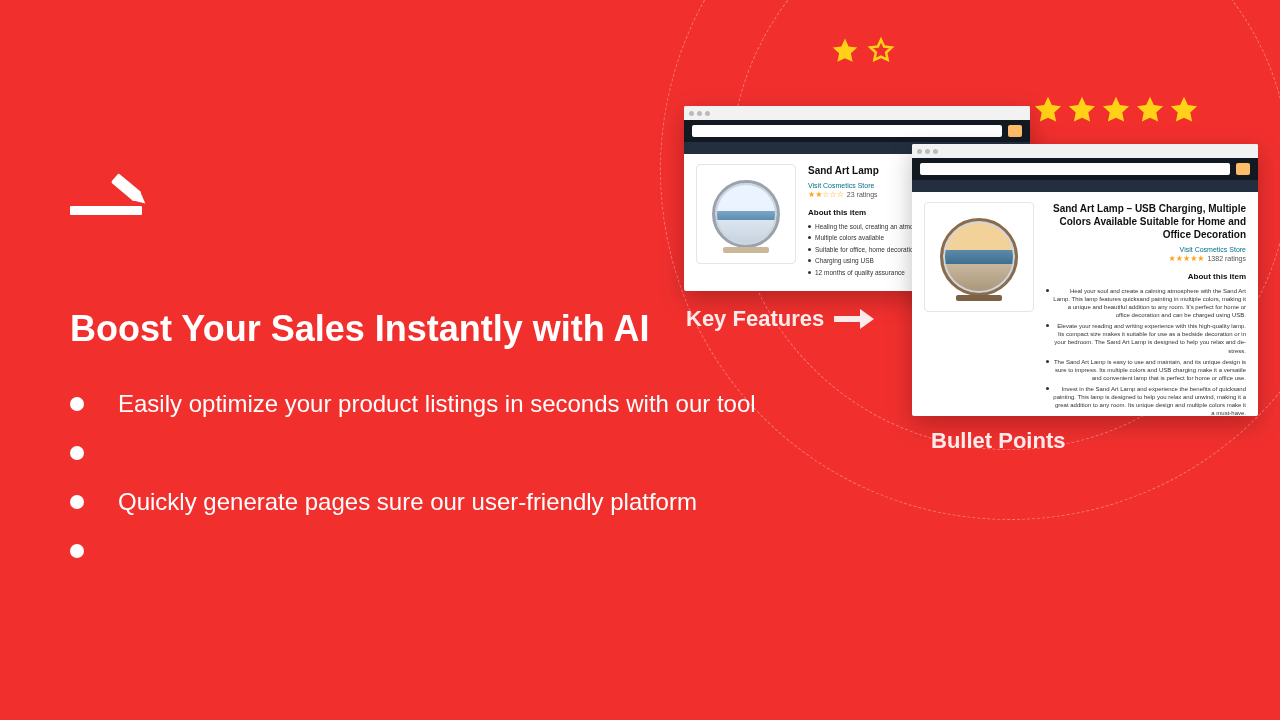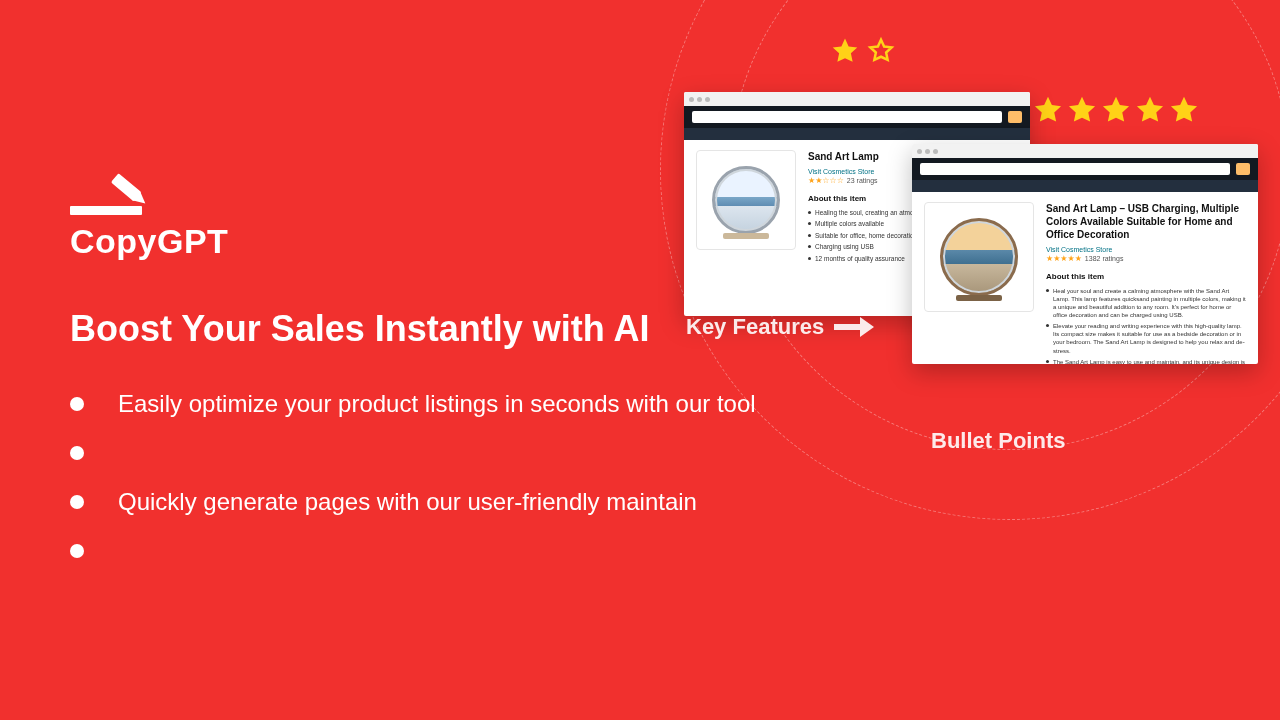--- a/index.html
+++ b/index.html
@@ -65,22 +65,22 @@
 
   
   .card {
     position: absolute;
     background: #fff;
     box-shadow: 0 8px 24px rgba(0,0,0,0.25);
     border-radius: 2px;
     color: #222;
     overflow: hidden;
   }
-  .card-a { left: 684px; top: 92px; width: 346px; height: 224px; }
-  .card-b { left: 912px; top: 144px; width: 346px; height: 220px; }
+  .card-a { left: 684px; top: 106px; width: 346px; height: 185px; }
+  .card-b { left: 912px; top: 144px; width: 346px; height: 272px; text-align: right; }
 
   .browser-bar {
     height: 14px;
     background: #f2f2f2;
     display:flex;
     align-items:center;
     padding:0 5px;
     gap:3px;
   }
   .browser-bar span{
@@ -153,54 +153,53 @@
   .star{width:30px;height:30px;}
   .stars-right .star{width:32px;height:32px;}
 
   .label{
     position:absolute;
     font-size:22px;
     font-weight:800;
     color:#fff;
     opacity:0.9;
   }
-  .label-key{left:686px;top:306px;display:flex;align-items:center;gap:10px;margin-top:8px;}
+  .label-key{left:686px;top:306px;display:flex;align-items:center;gap:10px;}
   .label-bullet{left:922px;top:428px;margin-left:9px;}
   .arrow{width:40px;height:20px;}
 </style>
 </head>
 <body>
 
 <div class="orbit orbit1"></div>
 <div class="orbit orbit2"></div>
 
 <div class="logo">
   <svg width="88" height="44" viewBox="0 0 88 44">
     <rect x="0" y="34" width="72" height="9" fill="#fff" rx="1"></rect>
     <g transform="translate(30 -2) rotate(40 20 20)">
       <rect x="8" y="8" width="30" height="12" fill="#fff" rx="2"></rect>
       <polygon points="36,8 48,14 36,20" fill="#fff"></polygon>
     </g>
   </svg>
-  <div class="logo-text">CopyGPT</div>
 </div>
 
 <div class="headline">Boost Your Sales Instantly with AI</div>
 
 <ul class="bullets">
   <li>
       <span class="dot"></span>
       <span>Easily optimize your product listings in seconds with our tool</span>
     </li>
   <li>
       <span class="dot"></span>
     </li>
   <li>
       <span class="dot"></span>
-      <span>Quickly generate pages with our user-friendly maintain</span>
+      <span>Quickly generate pages sure our user-friendly platform</span>
     </li>
   <li>
       <span class="dot"></span>
     </li>
 </ul>
 
 <div class="stars-top">
   <svg class="star" viewBox="0 0 24 24">
       <path fill="#ffd217" d="M12 2l2.9 6.3 6.9.8-5.1 4.7 1.4 6.8L12 17.8 5.9 20.6l1.4-6.8L2.2 9.1l6.9-.8z"></path>
     </svg>

